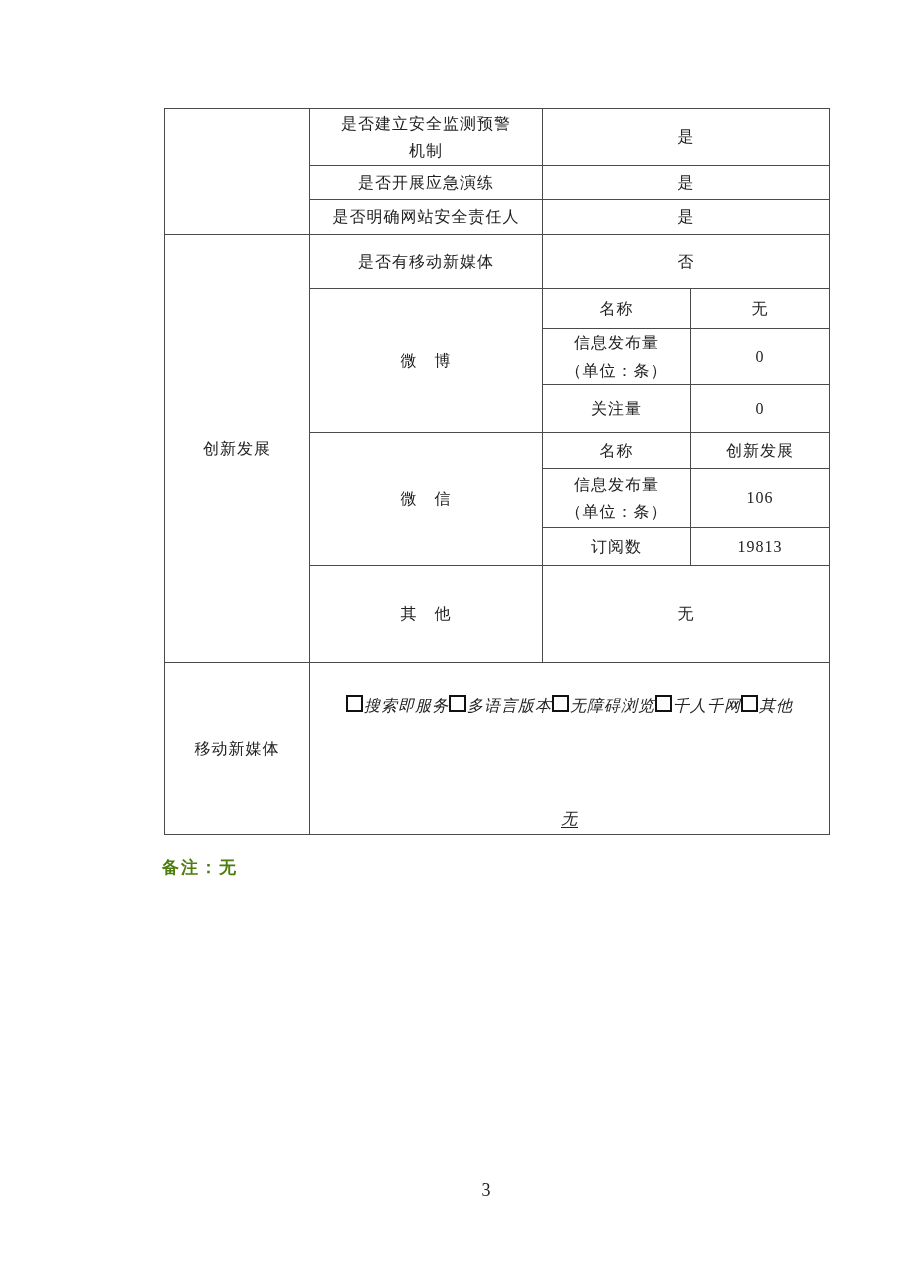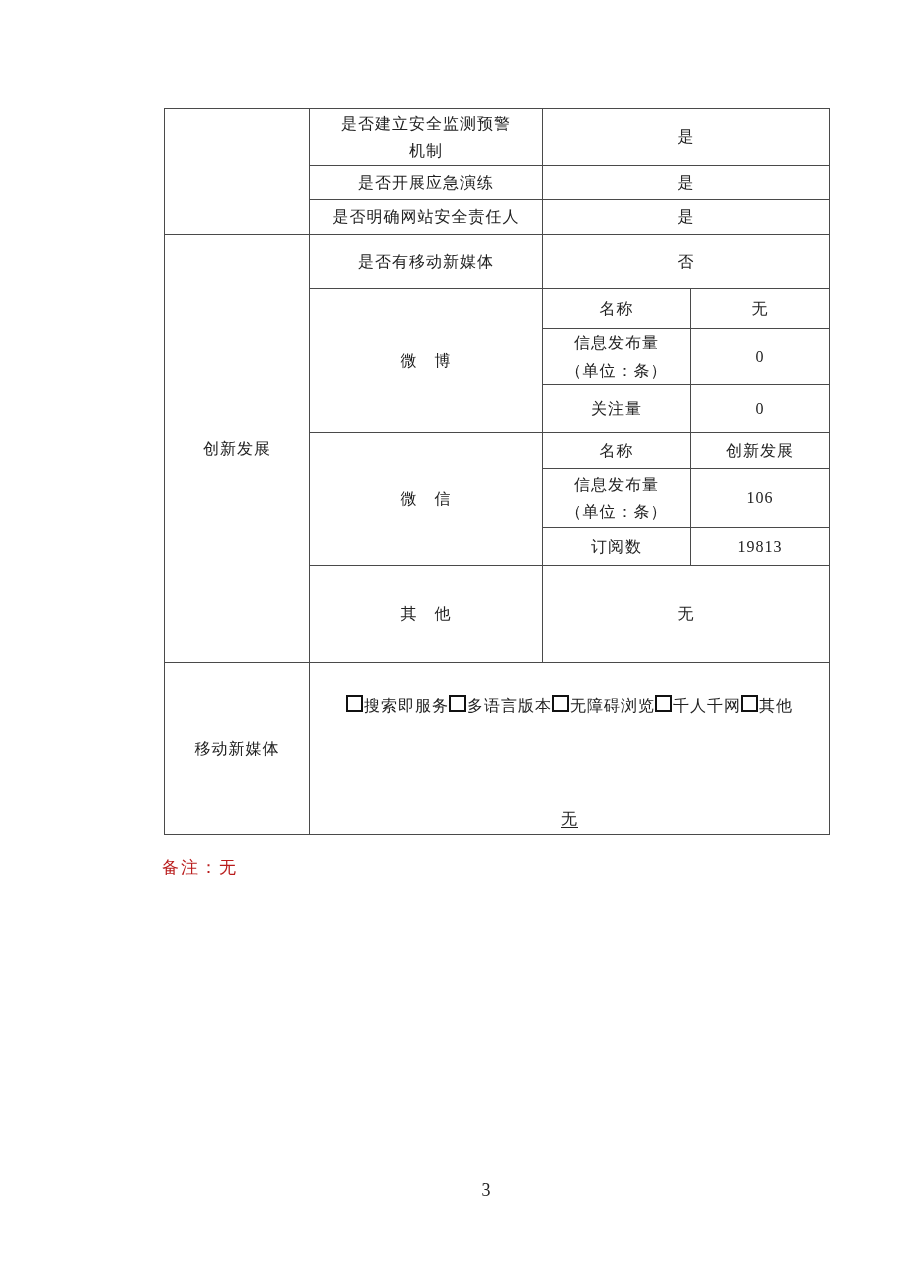--- a/index.html
+++ b/index.html
@@ -27,39 +27,40 @@
   col.c1 { width:145px; }
   col.c2 { width:233px; }
   col.c3 { width:148px; }
   col.c4 { width:139px; }
 
   td.wrap-narrow div.inner { max-width:178px; margin:0 auto; }
 
   td.innovation-cell {
     text-align:left; padding:0 0 0 38px;
     white-space:normal;
+    font-style:italic;
   }
   .cb-line { display:block; line-height:32px; white-space:nowrap; }
   .cb-item { display:inline; }
   .checkbox {
     display:inline-block; width:13px; height:13px;
     border:2.5px solid #111111;
     vertical-align:-1px; margin:0 1px 0 0;
     background:#ffffff;
   }
   .other-line {
     display:inline-block; line-height:30px;
     text-decoration:underline;
     text-underline-offset:3px;
   }
 
   .remark {
     position:absolute; left:126px; top:856px;
-    font-size:17px; font-weight:normal; letter-spacing:2px;
-    color:#b91c1c;
+    font-size:17px; font-weight:bold; letter-spacing:2px;
+    color:#4d7c0f;
   }
   .page-number {
     position:absolute; left:0; top:1180px; width:900px;
     text-align:center; font-size:18px; color:#222222;
   }
 </style>
 </head>
 <body>
 
 <div class="sheet">

